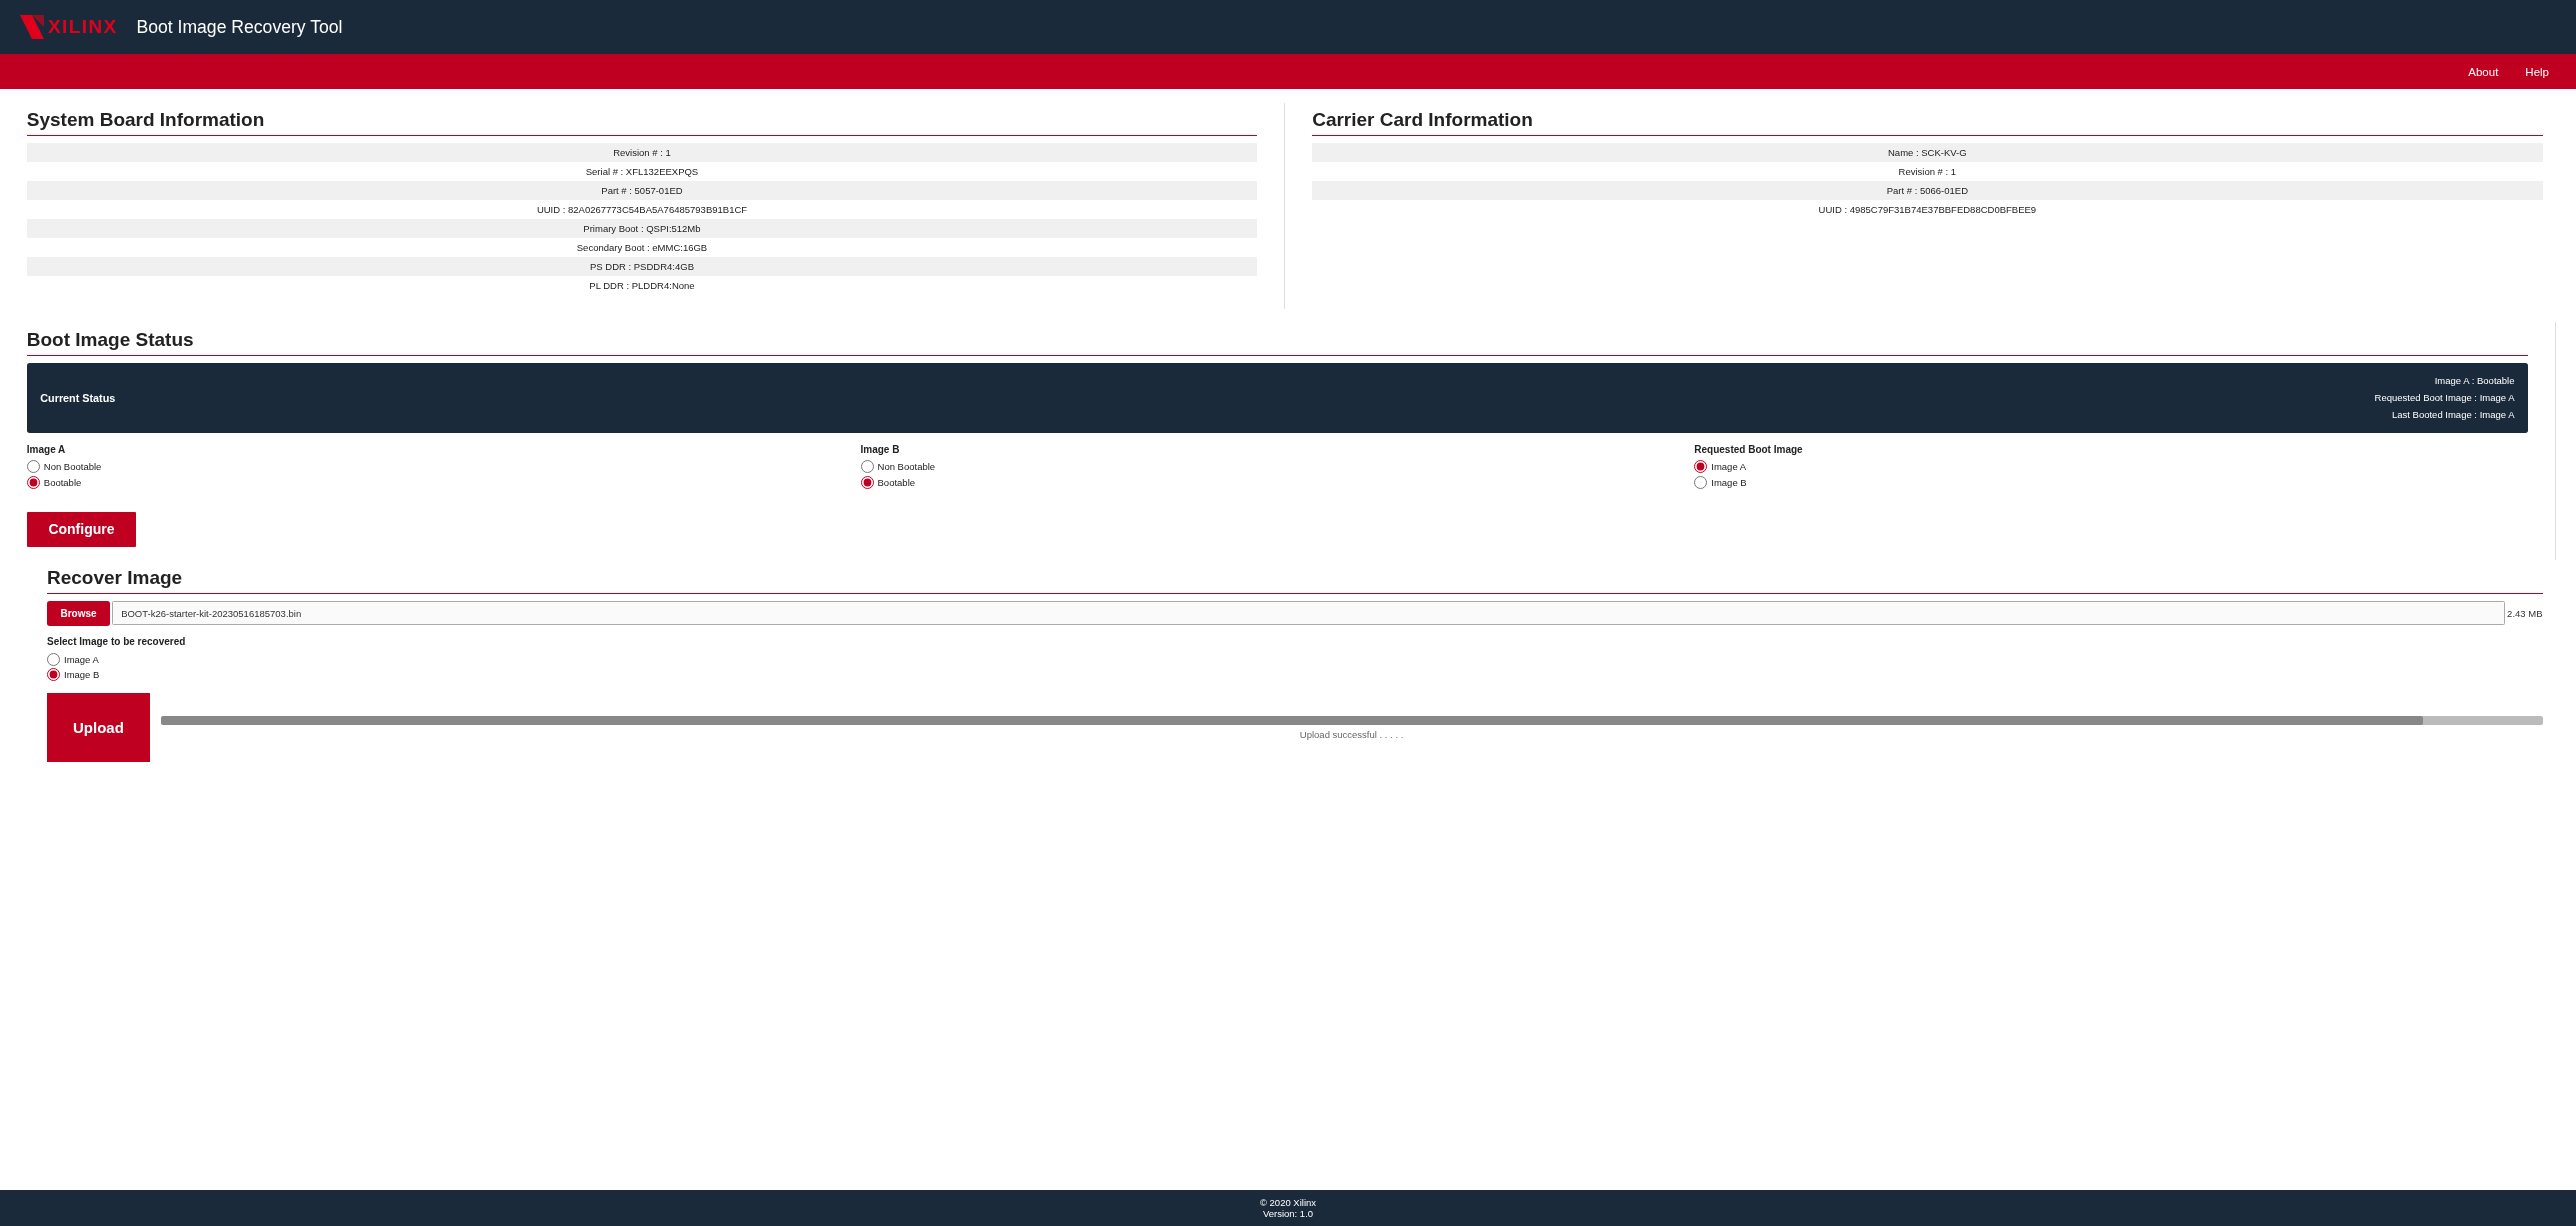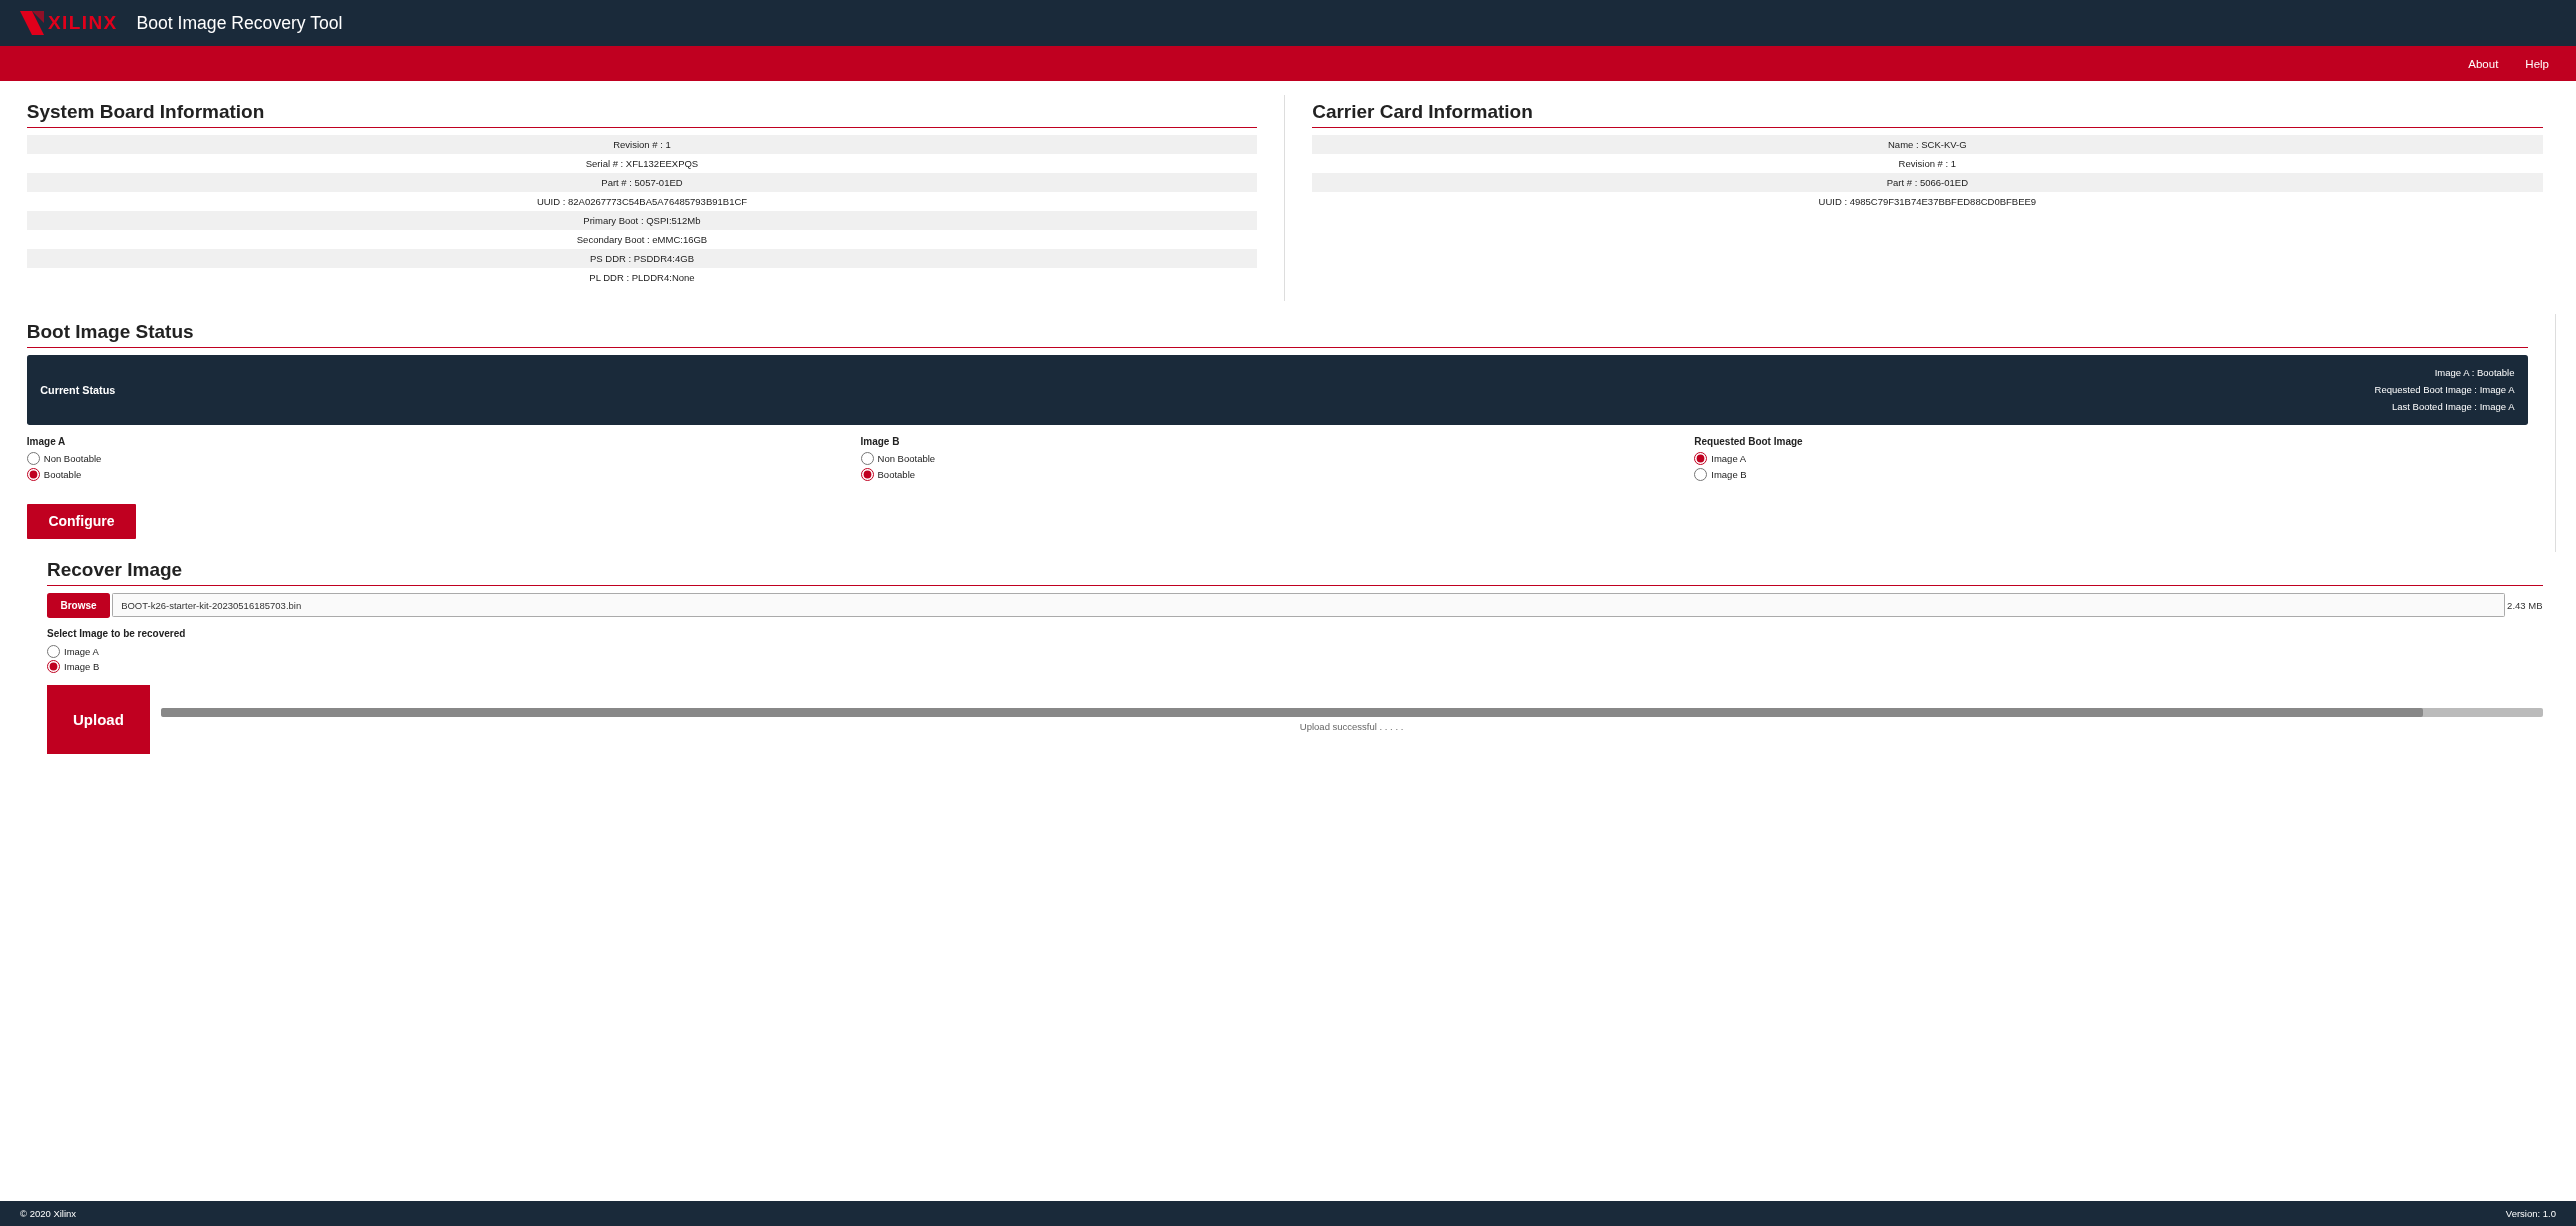--- a/index.html
+++ b/index.html
@@ -4,21 +4,21 @@
   <style>
     * { box-sizing: border-box; margin: 0; padding: 0; }
     body { font-family: 'Segoe UI', Arial, sans-serif; background: #fff; color: #222; font-size: 10px; }
 
     
     #header {
       background: #1a2a3a;
       display: flex;
       align-items: center;
       padding: 12px 20px;
-      height: 46px;
+      height: 54px;
     }
     #logo-area {
       display: flex;
       align-items: center;
       gap: 12px;
     }
     #xilinx-logo {
       color: #e0001b;
       font-weight: 900;
       font-size: 19px;
@@ -262,20 +262,21 @@
       padding: 6.8px;
       font-size: 9.5px;
       position: fixed;
       bottom: 0;
       left: 0;
       right: 0;
       display: flex;
       justify-content: space-between;
       align-items: center;
       padding: 6.8px 20px;
+      flex-direction: column;
     }
 
     body { padding-bottom: 30px; }
   </style>
 </head>
 <body>
 
 <div id="header">
   <div id="logo-area">
     <div id="xilinx-logo">

